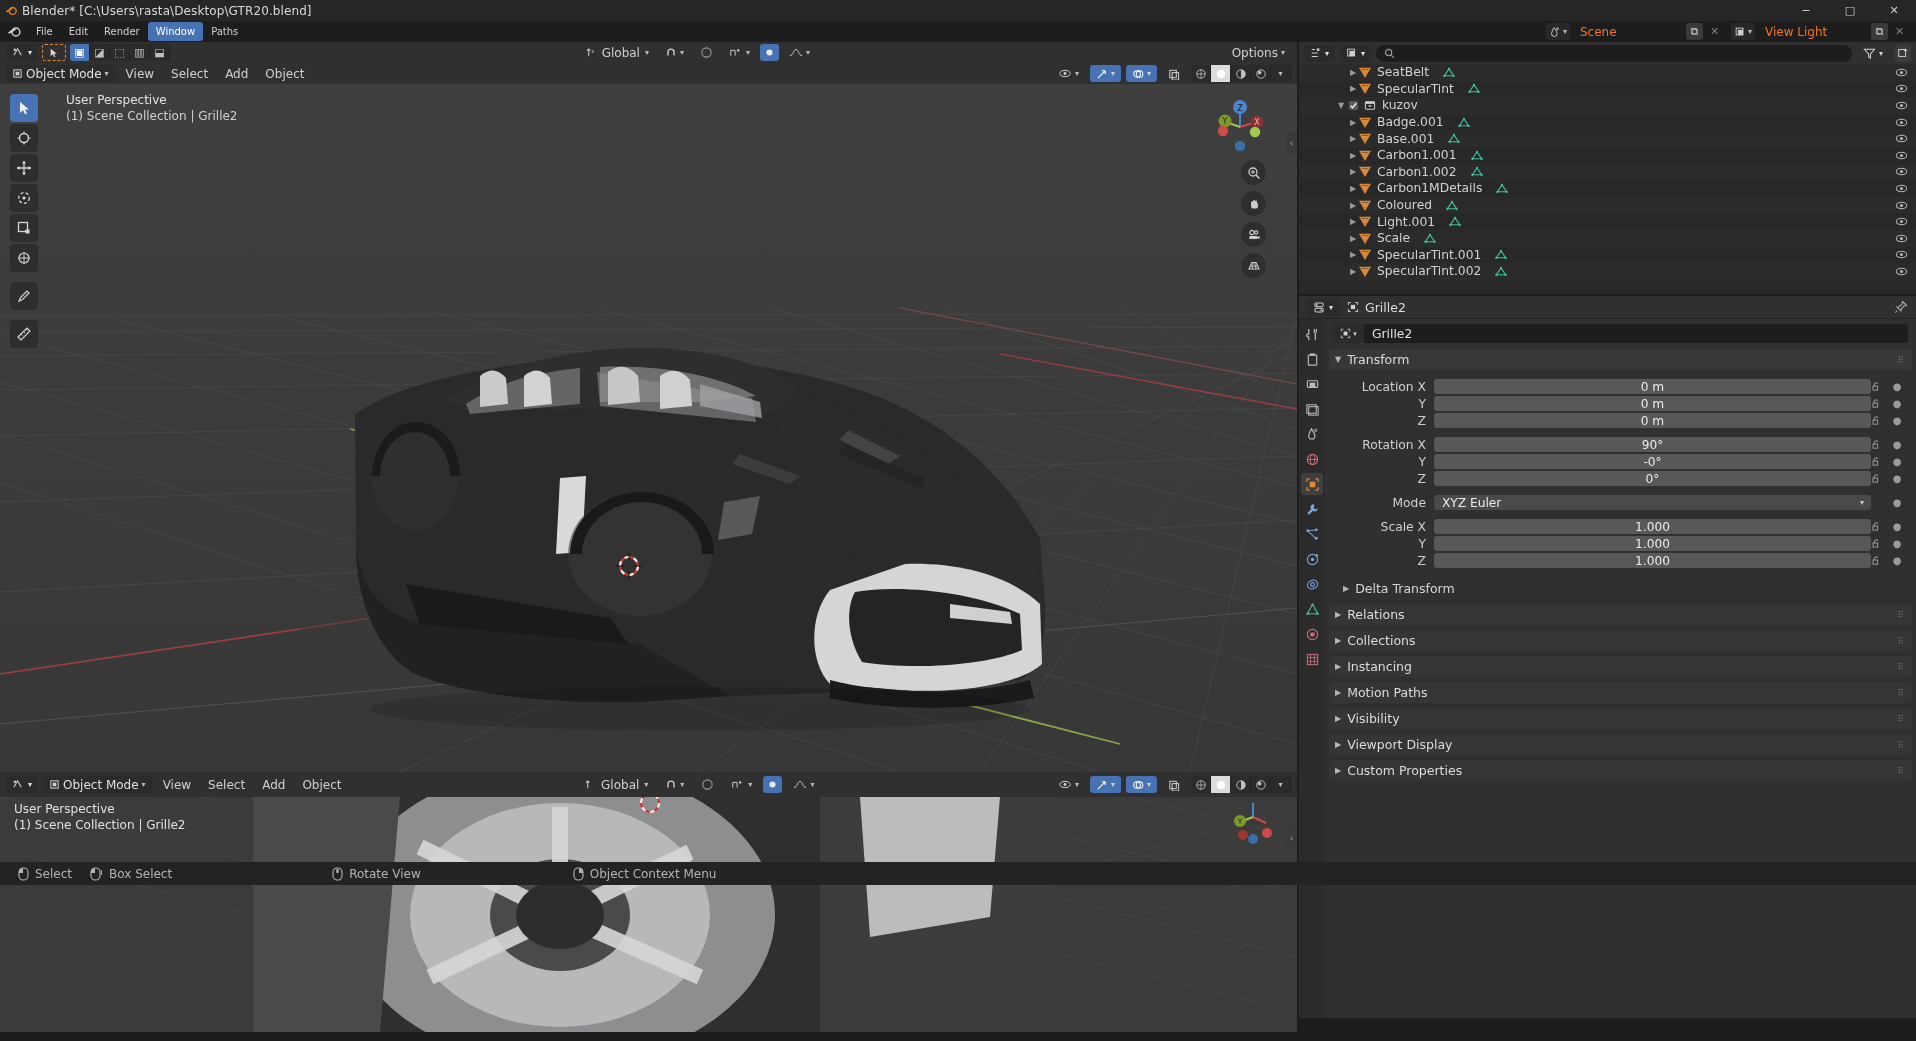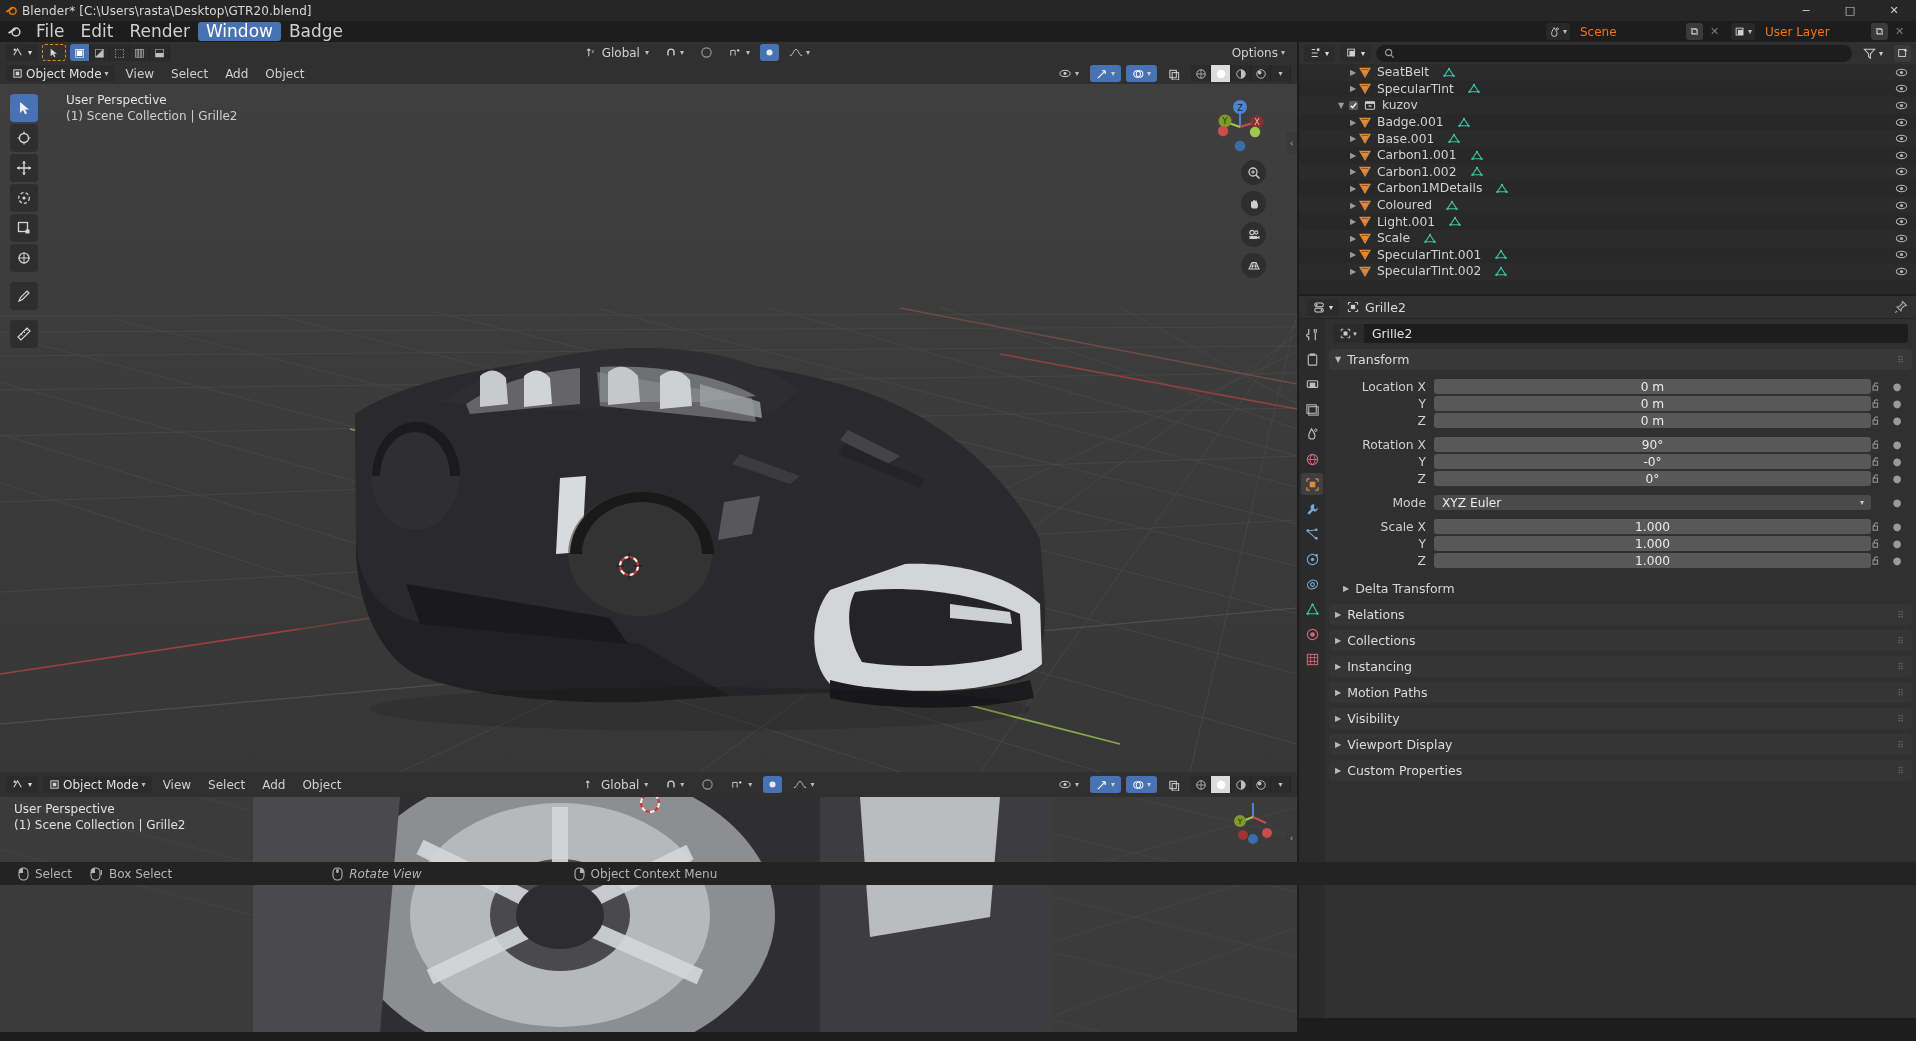--- a/index.html
+++ b/index.html
@@ -13,21 +13,21 @@
   .titlebar .blogo{ width:22px; display:flex; justify-content:center; align-items:center; }
   .titlebar .ttxt{ font-size:12px; color:#d8d8d8; letter-spacing:.1px; }
   .winbtns{ position:absolute; right:0; top:0; height:21px; display:flex; }
   .winbtn{ width:44px; height:21px; display:flex; align-items:center; justify-content:center;
     color:#cfcfcf; font-size:11px; }
 
   
   .topbar{ position:absolute; left:0; top:21px; width:1916px; height:21px; background:#1d1d1d;
     display:flex; align-items:center; }
   .tb-logo{ width:28px; display:flex; justify-content:center; }
-  .menu-item{ padding:2px 8px; font-size:17px; color:#d0d0d0; border-radius:3px; line-height:15px;}
+  .menu-item{ padding:2px 8px; font-size:10px; color:#d0d0d0; border-radius:3px; line-height:15px;}
   .menu-item.active{ background:#4772b3; color:#fff; }
   .ws-tabs{ display:flex; align-items:center; margin-left:14px; height:21px; }
   .ws-tab{ padding:3px 11px; font-size:12.5px; color:#9a9a9a; height:21px; line-height:15px;
     background:#232323; border-right:1px solid #171717;}
   .ws-tab.active{ background:#3d3d3d; color:#e6e6e6; }
   .ws-add{ padding:3px 9px; color:#b0b0b0; font-size:13px; background:#232323;}
   .scene-block{ position:absolute; right:8px; top:0; height:21px; display:flex; align-items:center; gap:3px;}
   .mini-drop{ display:flex; align-items:center; background:#282828; border-radius:3px; height:17px; padding:0 3px; gap:2px;}
   .name-field{ background:#1d1d1d; height:17px; min-width:110px; display:flex; align-items:center;
     padding:0 7px; border-radius:3px; font-size:12px; color:#f97316; }
@@ -156,42 +156,42 @@
     <span class="tb-logo">
       <svg width="15" height="15" viewBox="0 0 16 16">
         <circle cx="9.5" cy="8.5" r="4.2" fill="none" stroke="#d0d0d0" stroke-width="1.6"></circle>
         <path d="M1 9 L8 4.2 L9.5 6 L2.5 10.4 Z" fill="#d0d0d0"></path>
       </svg>
     </span>
     <div class="menu-item">File</div>
     <div class="menu-item">Edit</div>
     <div class="menu-item">Render</div>
     <div class="menu-item active">Window</div>
-    <div class="menu-item">Badge</div>
+    <div class="menu-item">Paths</div>
 
 
     <div class="scene-block">
       <div class="mini-drop">
         <svg width="12" height="12" viewBox="0 0 14 14">
             <path d="M6 2 C4 5 3 7.5 3 9 a3.2 3.2 0 0 0 6.4 0 C9.4 7.5 8.2 5 6 2z" fill="none" stroke="#cfcfcf" stroke-width="1.1"></path>
             <circle cx="9.8" cy="3.3" r="1.2" fill="none" stroke="#cfcfcf" stroke-width="1"></circle>
           </svg>
         <span style="font-size:8px;color:#bbb;">▾</span>
       </div>
       <div class="name-field">Scene</div>
       <div class="sq-btn">⧉</div>
       <div class="sq-btn flat">✕</div>
       <div class="mini-drop" style="margin-left:5px;">
         <svg width="12" height="12" viewBox="0 0 14 14">
             <rect x="2.5" y="2.5" width="8" height="8" fill="none" stroke="#cfcfcf" stroke-width="1.1"></rect>
             <rect x="4.5" y="4.5" width="6" height="6" fill="#cfcfcf"></rect>
           </svg>
         <span style="font-size:8px;color:#bbb;">▾</span>
       </div>
-      <div class="name-field">User Layer</div>
+      <div class="name-field">View Light</div>
       <div class="sq-btn">⧉</div>
       <div class="sq-btn flat">✕</div>
     </div>
   </div>
 
   <div class="vp-header">
     <div class="hdr-btn dark">
       <svg width="13" height="13" viewBox="0 0 14 14">
           <path d="M2 10 L6 3 L10 10" stroke="#cfcfcf" fill="none" stroke-width="1.2"></path>
           <circle cx="3" cy="4" r="1.3" fill="#cfcfcf"></circle>
@@ -1370,21 +1370,21 @@
       <span>Select</span>
     </div>
     <div class="sb-item">
       <svg width="13" height="14" viewBox="0 0 13 14">
           <rect x="1" y="1" width="9" height="12" rx="4.2" fill="none" stroke="#b4b4b4" stroke-width="1.1"></rect>
           <path d="M1 6 L5 6 L5 1.3 a4 4 0 0 0 -4 4 z" fill="#b4b4b4"></path>
           <path d="M11.4 3 L11.4 8" stroke="#b4b4b4" stroke-width="1"></path>
         </svg>
       <span>Box Select</span>
     </div>
-    <div class="sb-item" style="margin-left:160px;font-style:italic;">
+    <div class="sb-item" style="margin-left:160px;">
       <svg width="11" height="14" viewBox="0 0 11 14">
           <rect x="1" y="1" width="9" height="12" rx="4.2" fill="none" stroke="#b4b4b4" stroke-width="1.1"></rect>
           <rect x="4.2" y="2" width="2.5" height="4" rx="1.1" fill="#b4b4b4"></rect>
         </svg>
       <span>Rotate View</span>
     </div>
     <div class="sb-item" style="margin-left:152px;">
       <svg width="11" height="14" viewBox="0 0 11 14">
           <rect x="1" y="1" width="9" height="12" rx="4.2" fill="none" stroke="#b4b4b4" stroke-width="1.1"></rect>
           <path d="M10 6 L6 6 L6 1.3 a4 4 0 0 1 4 4 z" fill="#b4b4b4"></path>

